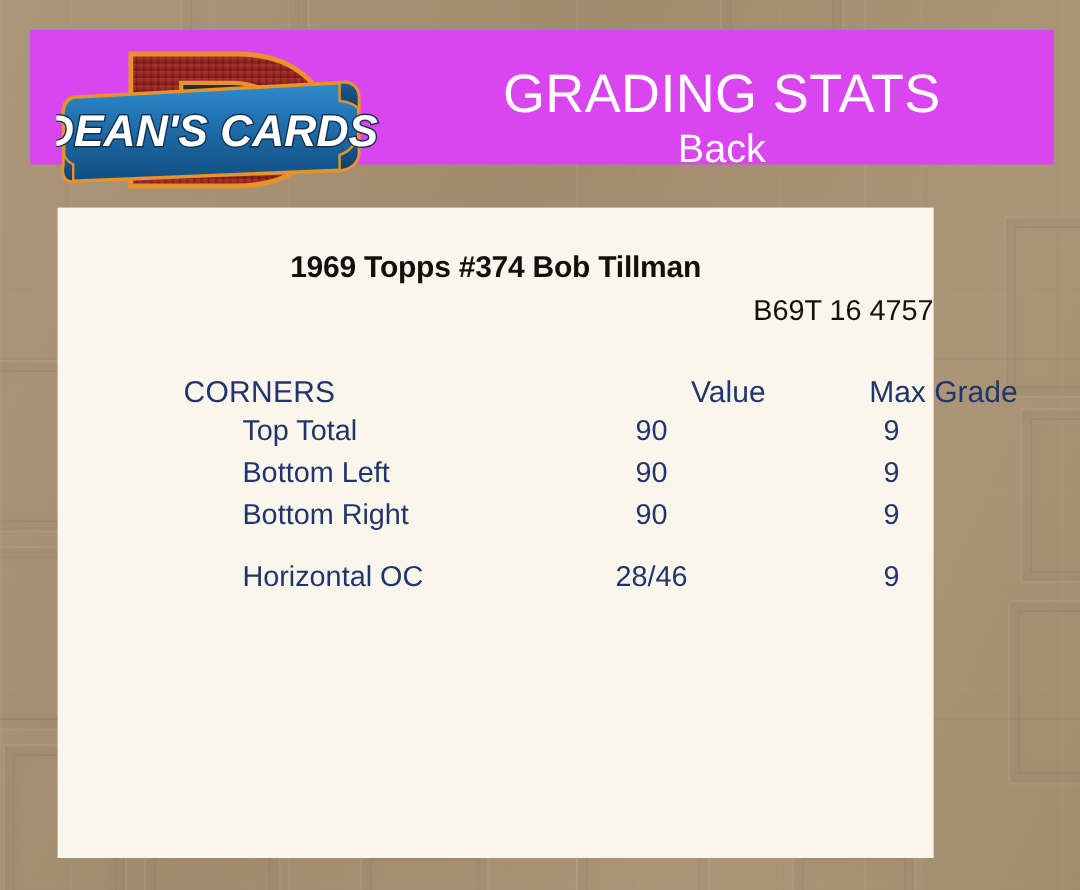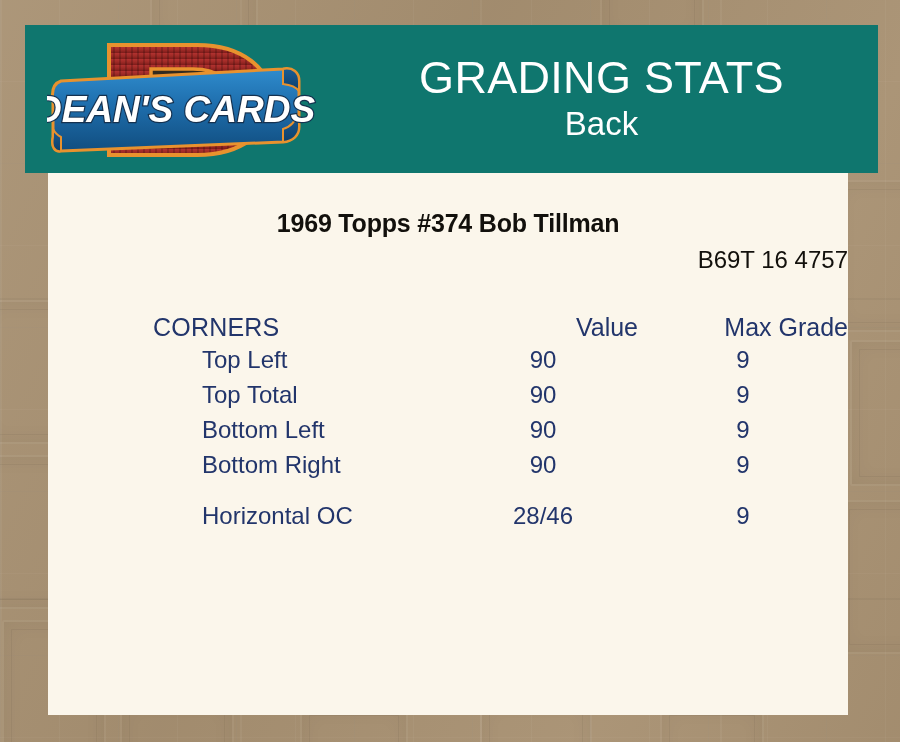--- a/index.html
+++ b/index.html
@@ -50,22 +50,22 @@
     inset: 7px;
     border: 1px solid rgba(0,0,0,0.045);
   }
 
   
   #header {
     position: absolute;
     left: 25px;
     top: 25px;
     width: 853px;
-    height: 148px;
-    background: #0f766e;
+    height: 112px;
+    background: #d946ef;
     z-index: 5;
   }
   #header-title-wrap {
     position: absolute;
     left: 300px;
     top: 0;
     right: 0;
     height: 148px;
     display: flex;
     flex-direction: column;
@@ -94,21 +94,21 @@
     top: 4px;
     width: 278px;
     height: 142px;
   }
 
   
   #panel {
     position: absolute;
     left: 48px;
     top: 173px;
-    width: 800px;
+    width: 730px;
     height: 542px;
     background: #fbf6eb;
     z-index: 4;
   }
 
   #card-title {
     text-align: center;
     color: #12100c;
     font-size: 25px;
     font-weight: bold;
@@ -245,25 +245,20 @@
           <col class="col-grade">
       </colgroup>
       <tbody>
 
         <tr class="section-row">
           <td class="section-name">CORNERS</td>
           <td class="head-cell">Value</td>
           <td class="head-cell">Max Grade</td>
         </tr>
         <tr class="data-row">
-          <td class="row-label">Top Left</td>
-          <td class="row-value">90</td>
-          <td class="row-grade">9</td>
-        </tr>
-        <tr class="data-row">
           <td class="row-label">Top Total</td>
           <td class="row-value">90</td>
           <td class="row-grade">9</td>
         </tr>
         <tr class="data-row">
           <td class="row-label">Bottom Left</td>
           <td class="row-value">90</td>
           <td class="row-grade">9</td>
         </tr>
         <tr class="data-row">

